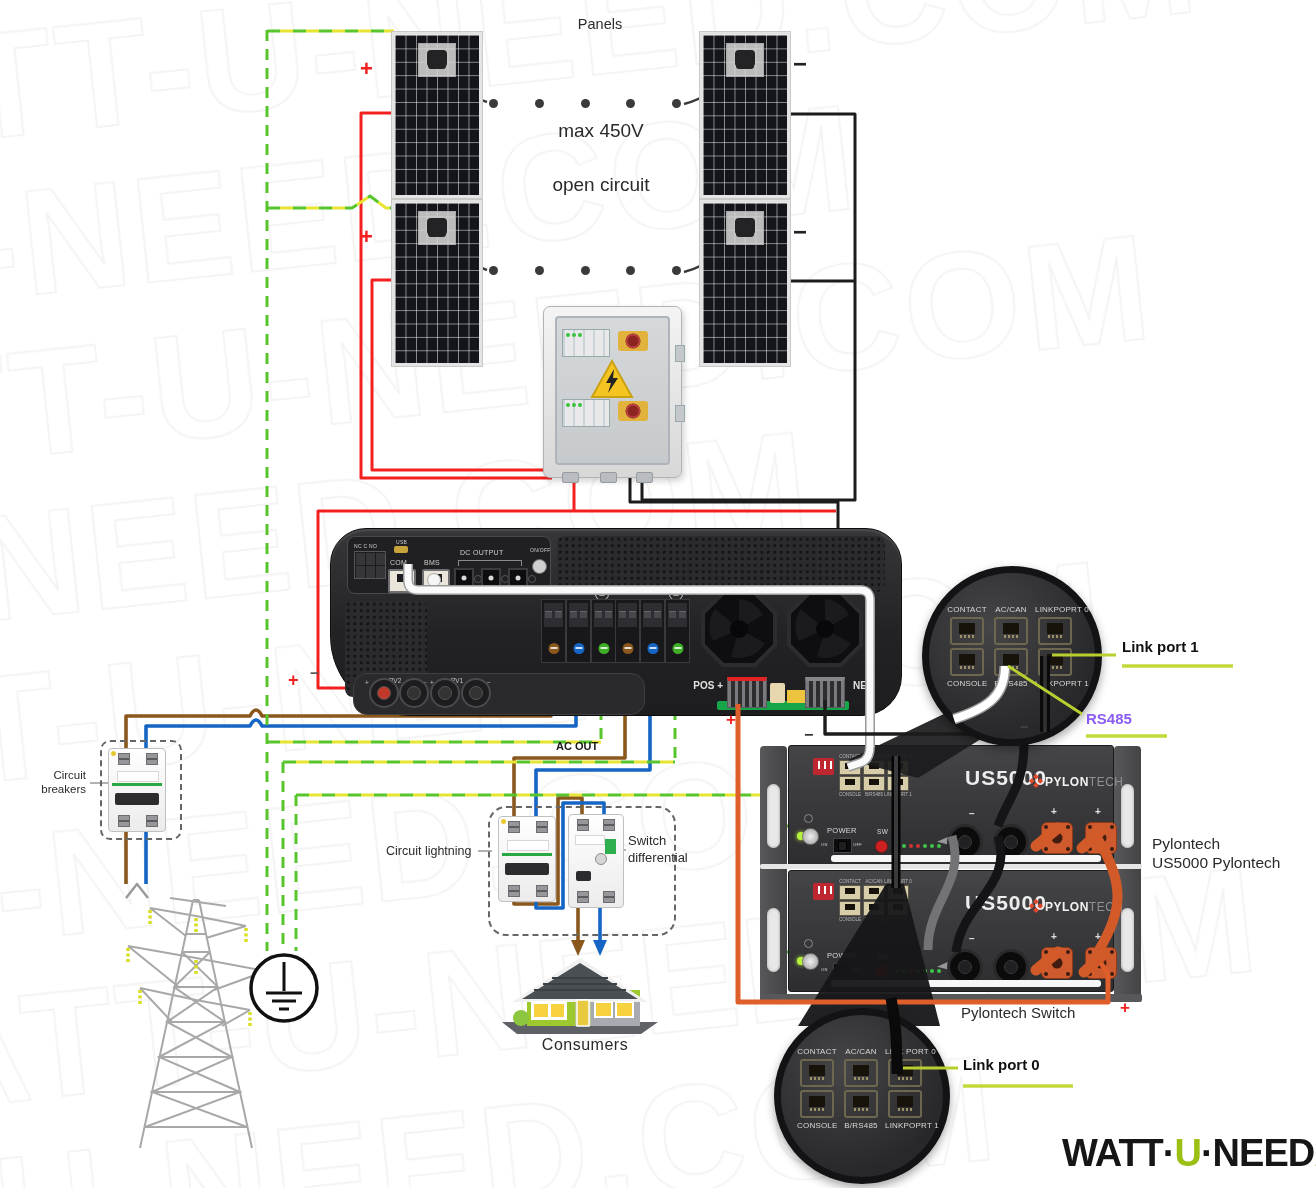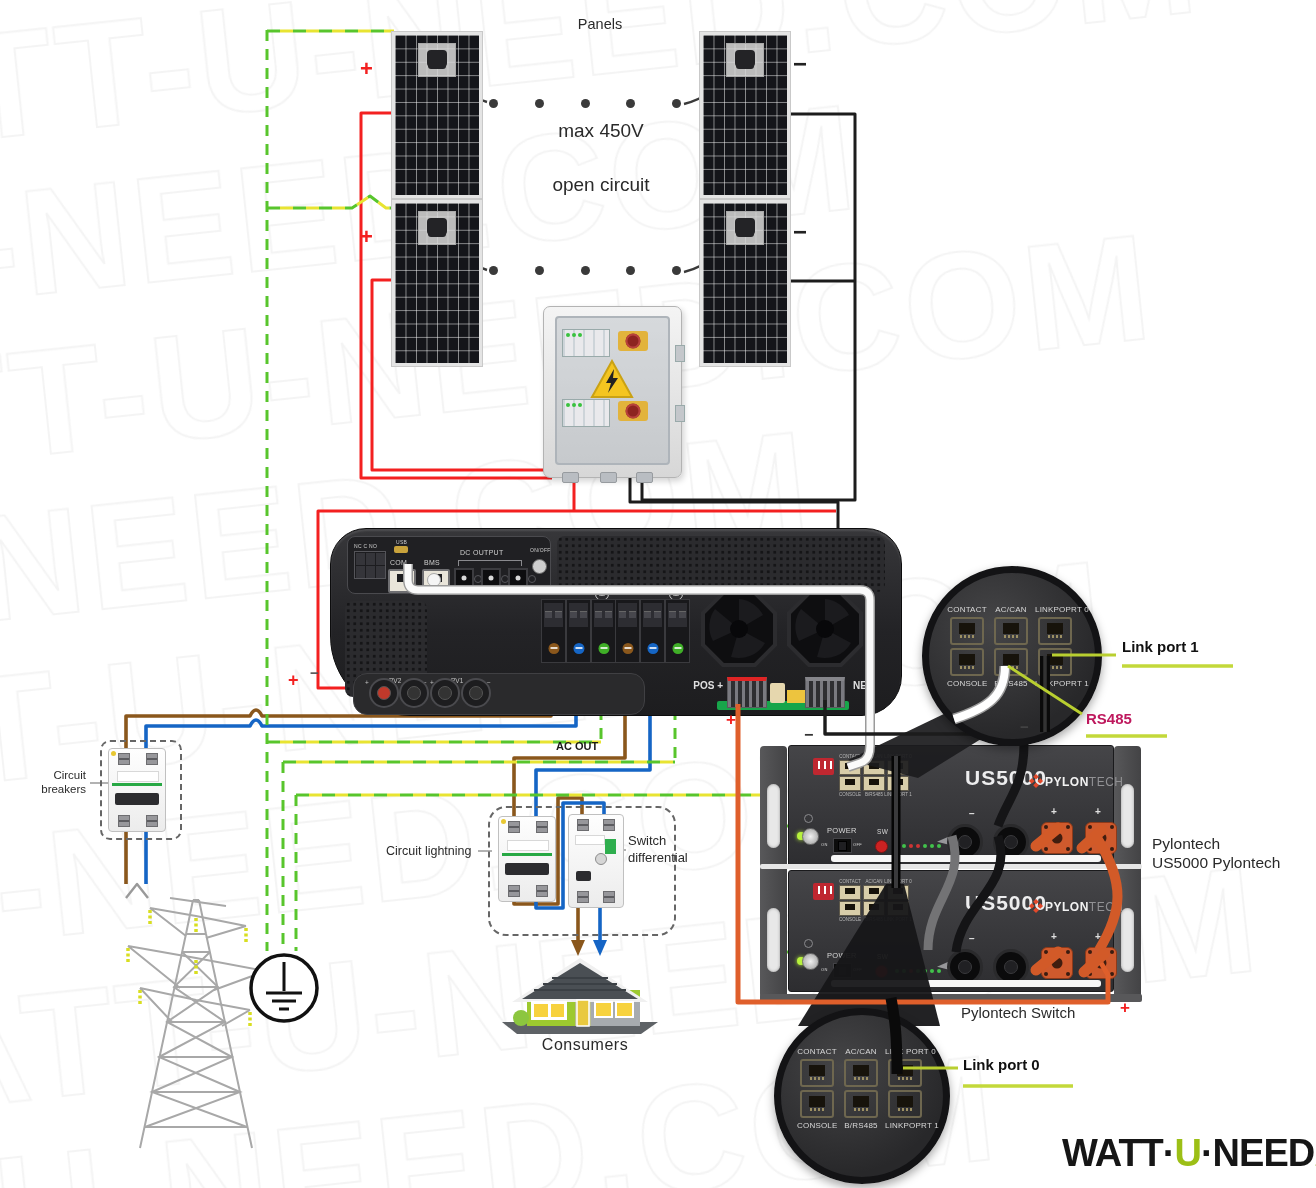--- a/index.html
+++ b/index.html
@@ -754,21 +754,21 @@
     <div>Circuit</div>
       <div>breakers</div>
   </div>
   <div class="t lbl" style="left:386px;top:844px;font-size:12.5px">Circuit lightning</div>
   <div class="t lbl" style="left:628px;top:832px;font-size:13px;line-height:17px">
     <div>Switch</div>
       <div>differential</div>
   </div>
   <div class="t lbl" style="left:520px;top:1036px;width:130px;text-align:center;font-size:16px;letter-spacing:.5px">Consumers</div>
   <div class="t mark" style="left:1122px;top:638px;font-size:15px;color:#111">Link port 1</div>
-  <div class="t mark" style="left:1086px;top:710px;font-size:15px;color:#be185d">RS485</div>
+  <div class="t mark" style="left:1086px;top:710px;font-size:15px;color:#8b5cf6">RS485</div>
   <div class="t mark" style="left:963px;top:1056px;font-size:15px;color:#111">Link port 0</div>
   <div class="t lbl" style="left:961px;top:1004px;font-size:15px">Pylontech Switch</div>
   <div class="t lbl" style="left:1152px;top:834px;font-size:15.5px;line-height:19px">
     <div>Pylontech</div>
       <div>US5000 Pylontech</div>
   </div>
 
   <div id="logo"><span>WATT</span><span>·</span><span class="grn">U</span><span>·</span><span>NEED</span><span class="tld">.com</span></div>
 
 </div>

